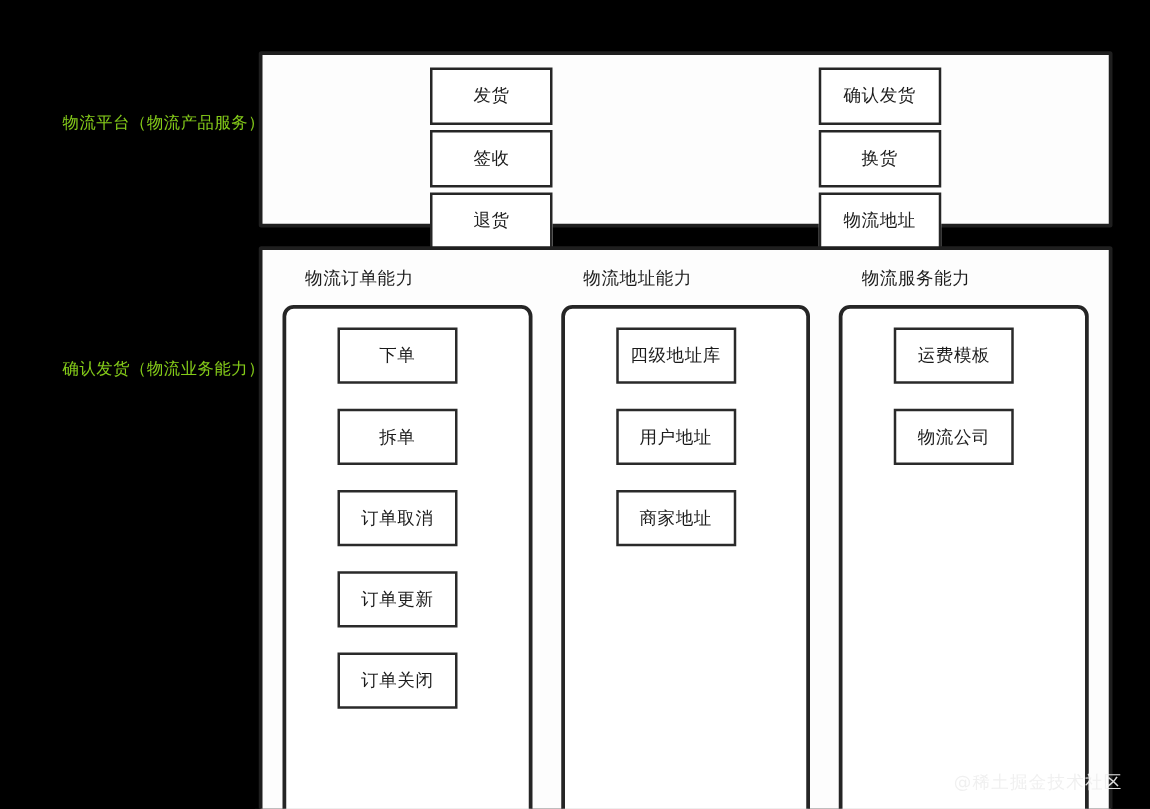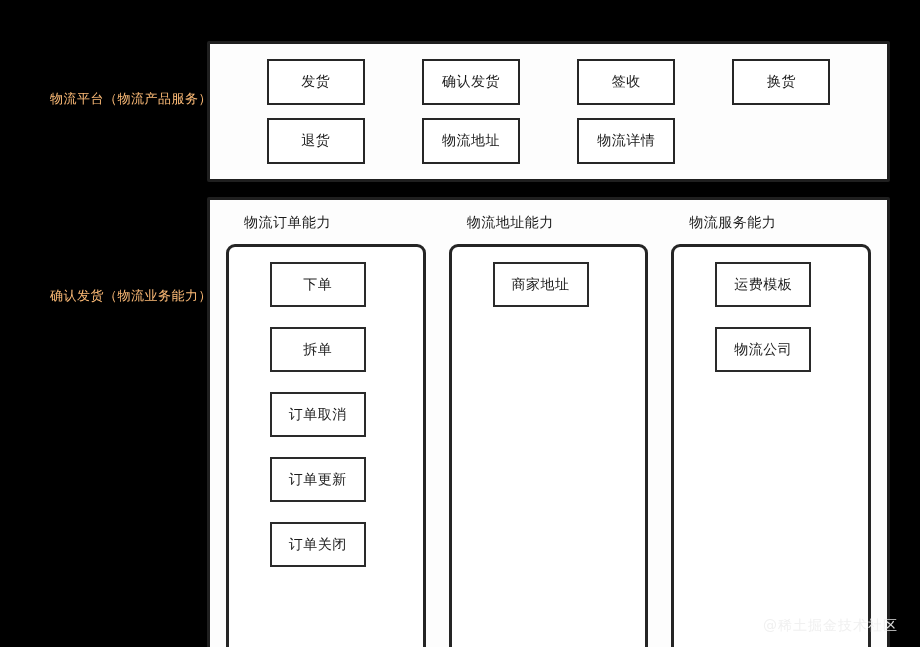--- a/index.html
+++ b/index.html
@@ -16,21 +16,21 @@
     height: 647px;
     background: #000000;
   }
 
   
   .side-label {
     position: absolute;
     font-size: 13px;
     line-height: 16px;
     letter-spacing: 0.5px;
-    color: #fdba74;
+    color: #84cc16;
     white-space: nowrap;
     text-shadow: 0 0 1px #151515;
   }
   #side-label-platform { left: 50px; top: 91px; }
   #side-label-center   { left: 50px; top: 288px; }
 
   
   .panel {
     position: absolute;
     background: #fdfdfd;
@@ -48,21 +48,21 @@
     top: 197px;
     width: 683px;
     height: 481px;
   }
 
   
   .product-grid {
     position: absolute;
     left: 0; top: 0; right: 0; bottom: 0;
     display: grid;
-    grid-template-columns: repeat(4, 1fr);
+    grid-template-columns: repeat(2, 1fr);
     grid-template-rows: repeat(2, 1fr);
     align-items: center;
     justify-items: center;
     padding: 10px 28px;
     row-gap: 4px;
   }
   .prod-box {
     width: 98px;
     height: 46px;
     border: 2.5px solid #262626;
@@ -166,20 +166,22 @@
           <div class="cap-item">拆单</div>
           <div class="cap-item">订单取消</div>
           <div class="cap-item">订单更新</div>
           <div class="cap-item">订单关闭</div>
         </div>
       </div>
 
       <div class="cap-col">
         <div class="cap-col-title">物流地址能力</div>
         <div class="cap-col-body">
+          <div class="cap-item">四级地址库</div>
+          <div class="cap-item">用户地址</div>
           <div class="cap-item">商家地址</div>
         </div>
       </div>
 
 
       <div class="cap-col">
         <div class="cap-col-title">物流服务能力</div>
         <div class="cap-col-body">
           <div class="cap-item">运费模板</div>
           <div class="cap-item">物流公司</div>

